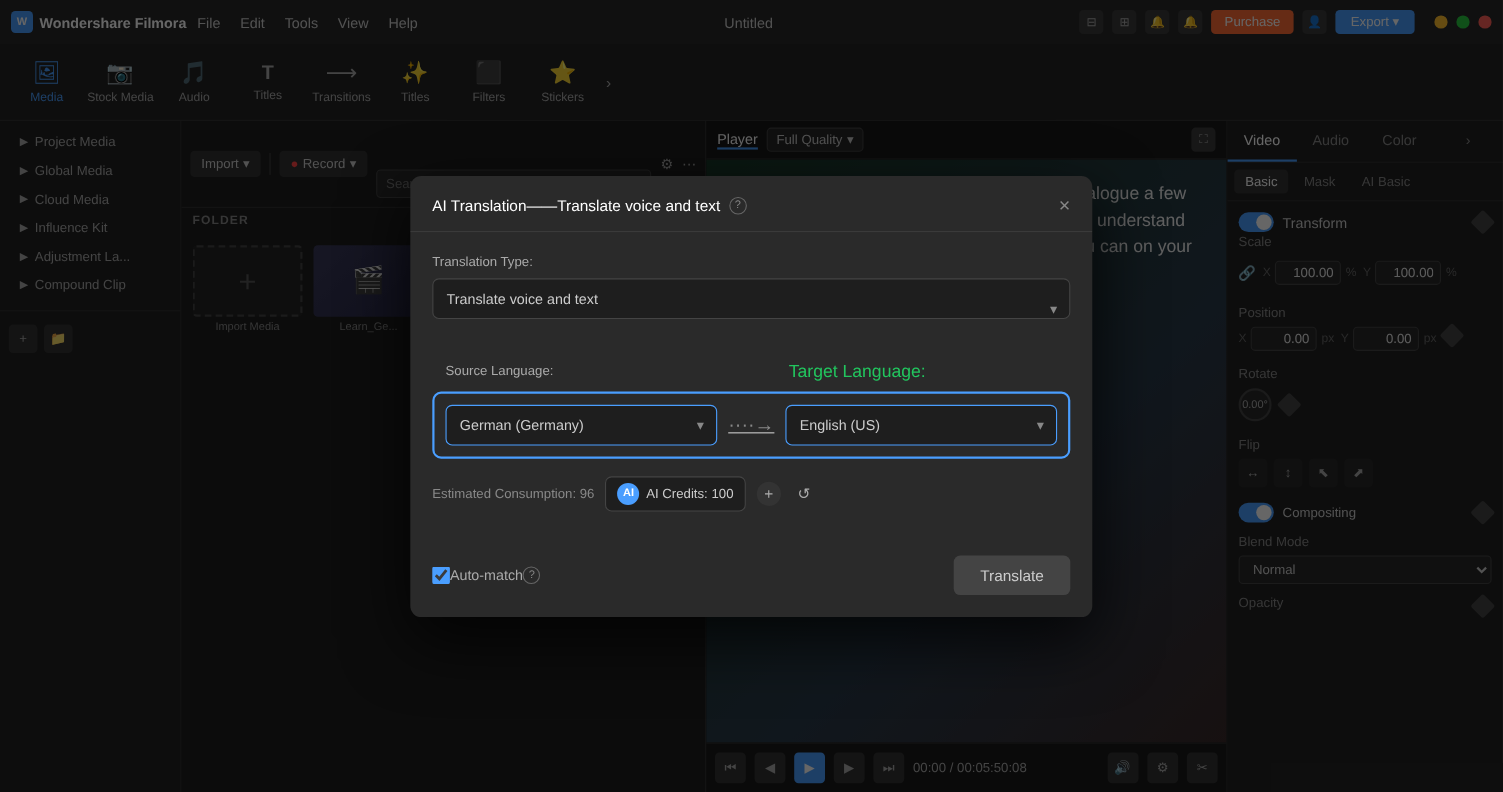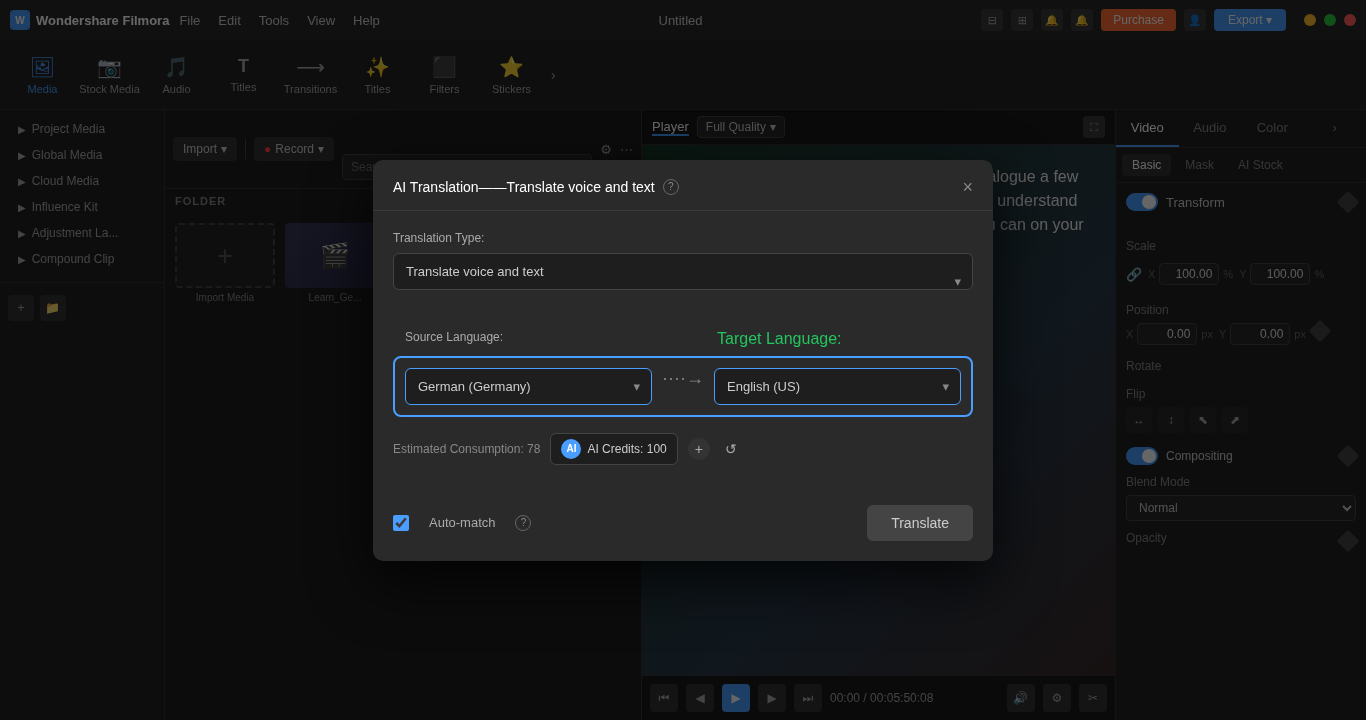--- a/index.html
+++ b/index.html
@@ -72,21 +72,21 @@
 
     
     .right-panel { width: 250px; background: #222; display: flex; flex-direction: column; }
     .right-tabs { display: flex; border-bottom: 1px solid #333; }
     .right-tab { flex: 1; text-align: center; padding: 10px; font-size: 13px; color: #888; cursor: pointer; }
     .right-tab.active { color: #fff; border-bottom: 2px solid #4a9eff; }
     .right-subtabs { display: flex; padding: 6px; gap: 4px; border-bottom: 1px solid #333; }
     .right-subtab { padding: 4px 10px; border-radius: 4px; font-size: 12px; color: #888; cursor: pointer; }
     .right-subtab.active { background: #333; color: #fff; }
     .right-content { flex: 1; overflow-y: auto; padding: 10px; }
-    .prop-row { display: flex; align-items: center; justify-content: space-between; margin-bottom: 28px; }
+    .prop-row { display: flex; align-items: center; justify-content: space-between; margin-bottom: 2px; }
     .prop-toggle { width: 32px; height: 18px; background: #4a9eff; border-radius: 9px; position: relative; cursor: pointer; }
     .prop-toggle::after { content: ''; position: absolute; right: 2px; top: 2px; width: 14px; height: 14px; background: #fff; border-radius: 50%; }
     .prop-section { margin-bottom: 14px; }
     .prop-section-label { color: #888; font-size: 12px; margin-bottom: 6px; }
     .prop-inputs { display: flex; gap: 6px; }
     .prop-input-group { display: flex; align-items: center; gap: 4px; }
     .prop-input-label { color: #666; font-size: 11px; }
     .prop-input { background: #2a2a2a; border: 1px solid #444; border-radius: 4px; color: #e5e5e5; padding: 3px 6px; font-size: 12px; width: 60px; text-align: right; }
     .prop-unit { color: #666; font-size: 11px; }
     .right-bottom { border-top: 1px solid #333; padding: 10px; display: flex; gap: 8px; }
@@ -107,28 +107,28 @@
     .modal-close { color: #888; cursor: pointer; font-size: 18px; background: none; border: none; line-height: 1; }
     .modal-body { padding: 20px; }
     .modal-field-label { color: #aaa; font-size: 12px; margin-bottom: 8px; }
     .modal-select { width: 100%; background: #1e1e1e; border: 1px solid #444; border-radius: 6px; color: #ccc; padding: 10px 12px; font-size: 13px; cursor: pointer; appearance: none; margin-bottom: 20px; }
     .modal-select-wrapper { position: relative; margin-bottom: 20px; }
     .modal-select-wrapper::after { content: '▾'; position: absolute; right: 12px; top: 50%; transform: translateY(-50%); color: #888; pointer-events: none; }
     .lang-select-wrapper { flex: 1; position: relative; }
     .lang-select-wrapper::after { content: '▾'; position: absolute; right: 12px; top: 50%; transform: translateY(-50%); color: #888; pointer-events: none; }
     .lang-select { width: 100%; background: #1e1e1e; border: 1px solid #4a9eff; border-radius: 6px; color: #ccc; padding: 10px 12px; font-size: 13px; cursor: pointer; appearance: none; }
     .lang-arrow { color: #888; font-size: 18px; flex-shrink: 0; }
-    .modal-lang-container { border: 2px solid #4a9eff; border-radius: 8px; padding: 10px; display: flex; gap: 10px; }
+    .modal-lang-container { border: 2px solid #4a9eff; border-radius: 8px; padding: 10px; display: flex; align-items: center; gap: 10px; text-decoration: underline; }
     .credits-row { display: flex; align-items: center; gap: 10px; margin-bottom: 20px; color: #888; font-size: 12px; }
     .credits-badge { display: flex; align-items: center; gap: 6px; background: #1e1e1e; border: 1px solid #444; border-radius: 6px; padding: 5px 10px; color: #ccc; font-size: 12px; }
     .credits-icon { width: 20px; height: 20px; background: #4a9eff; border-radius: 50%; display: flex; align-items: center; justify-content: center; color: #fff; font-size: 10px; font-weight: bold; }
     .credits-add { width: 22px; height: 22px; background: #333; border-radius: 50%; display: flex; align-items: center; justify-content: center; cursor: pointer; color: #aaa; font-size: 14px; border: none; }
     .credits-refresh { width: 22px; height: 22px; display: flex; align-items: center; justify-content: center; cursor: pointer; color: #aaa; font-size: 14px; }
     .modal-footer { display: flex; align-items: center; justify-content: space-between; padding: 0 20px 20px; }
-    .auto-match { display: flex; align-items: center; gap: 20px; color: #aaa; font-size: 13px; }
+    .auto-match { display: flex; align-items: center; gap: 0; color: #aaa; font-size: 13px; }
     .auto-match input[type=checkbox] { width: 16px; height: 16px; accent-color: #4a9eff; }
     .help-icon { width: 16px; height: 16px; border-radius: 50%; border: 1px solid #666; display: flex; align-items: center; justify-content: center; color: #888; font-size: 10px; cursor: pointer; }
     .translate-btn { background: #444; border: none; color: #ccc; padding: 10px 24px; border-radius: 6px; font-size: 14px; cursor: pointer; }
   </style>
 </head>
 <body>
 
 <div class="titlebar">
   <div class="app-logo">
     <div class="logo-icon">W</div>
@@ -310,21 +310,21 @@
   <div class="right-panel">
     <div class="right-tabs">
       <div class="right-tab active">Video</div>
       <div class="right-tab">Audio</div>
       <div class="right-tab">Color</div>
       <div class="right-tab">›</div>
     </div>
     <div class="right-subtabs">
       <div class="right-subtab active">Basic</div>
       <div class="right-subtab">Mask</div>
-      <div class="right-subtab">AI Stock</div>
+      <div class="right-subtab">AI Basic</div>
     </div>
     <div class="right-content">
 
       <div class="prop-row">
         <div class="prop-toggle"></div>
         <span style="flex:1;margin-left:8px;color:#ccc;">Transform</span>
         <div class="diamond-btn"></div>
       </div>
 
       <div class="prop-section">
@@ -356,20 +356,26 @@
             <span class="prop-input-label">Y</span>
             <input class="prop-input" type="text" value="0.00" style="">
             <span class="prop-unit">px</span>
           </div>
           <div class="diamond-btn"></div>
         </div>
       </div>
 
       <div class="prop-section">
         <div class="prop-section-label">Rotate</div>
+        <div style="display:flex;align-items:center;gap:8px;">
+          <div class="rotate-circle">
+            <span>0.00°</span>
+          </div>
+          <div class="diamond-btn"></div>
+        </div>
       </div>
 
       <div class="prop-section">
         <div class="prop-section-label">Flip</div>
         <div class="flip-icons">
           <div class="flip-icon">↔</div>
           <div class="flip-icon">↕</div>
           <div class="flip-icon">⬉</div>
           <div class="flip-icon">⬈</div>
         </div>
@@ -428,21 +434,21 @@
         </div>
         <span class="lang-arrow">····→</span>
         <div class="lang-select-wrapper">
           <select class="lang-select">
             <option>English (US)</option>
           </select>
         </div>
       </div>
 
       <div class="credits-row" style="margin-top:16px;">
-        <span>Estimated Consumption: 78</span>
+        <span>Estimated Consumption: 96</span>
         <div class="credits-badge">
           <div class="credits-icon">AI</div>
           <span>AI Credits: 100</span>
         </div>
         <button class="credits-add">+</button>
         <span class="credits-refresh">↺</span>
       </div>
     </div>
     <div class="modal-footer">
       <div class="auto-match">

